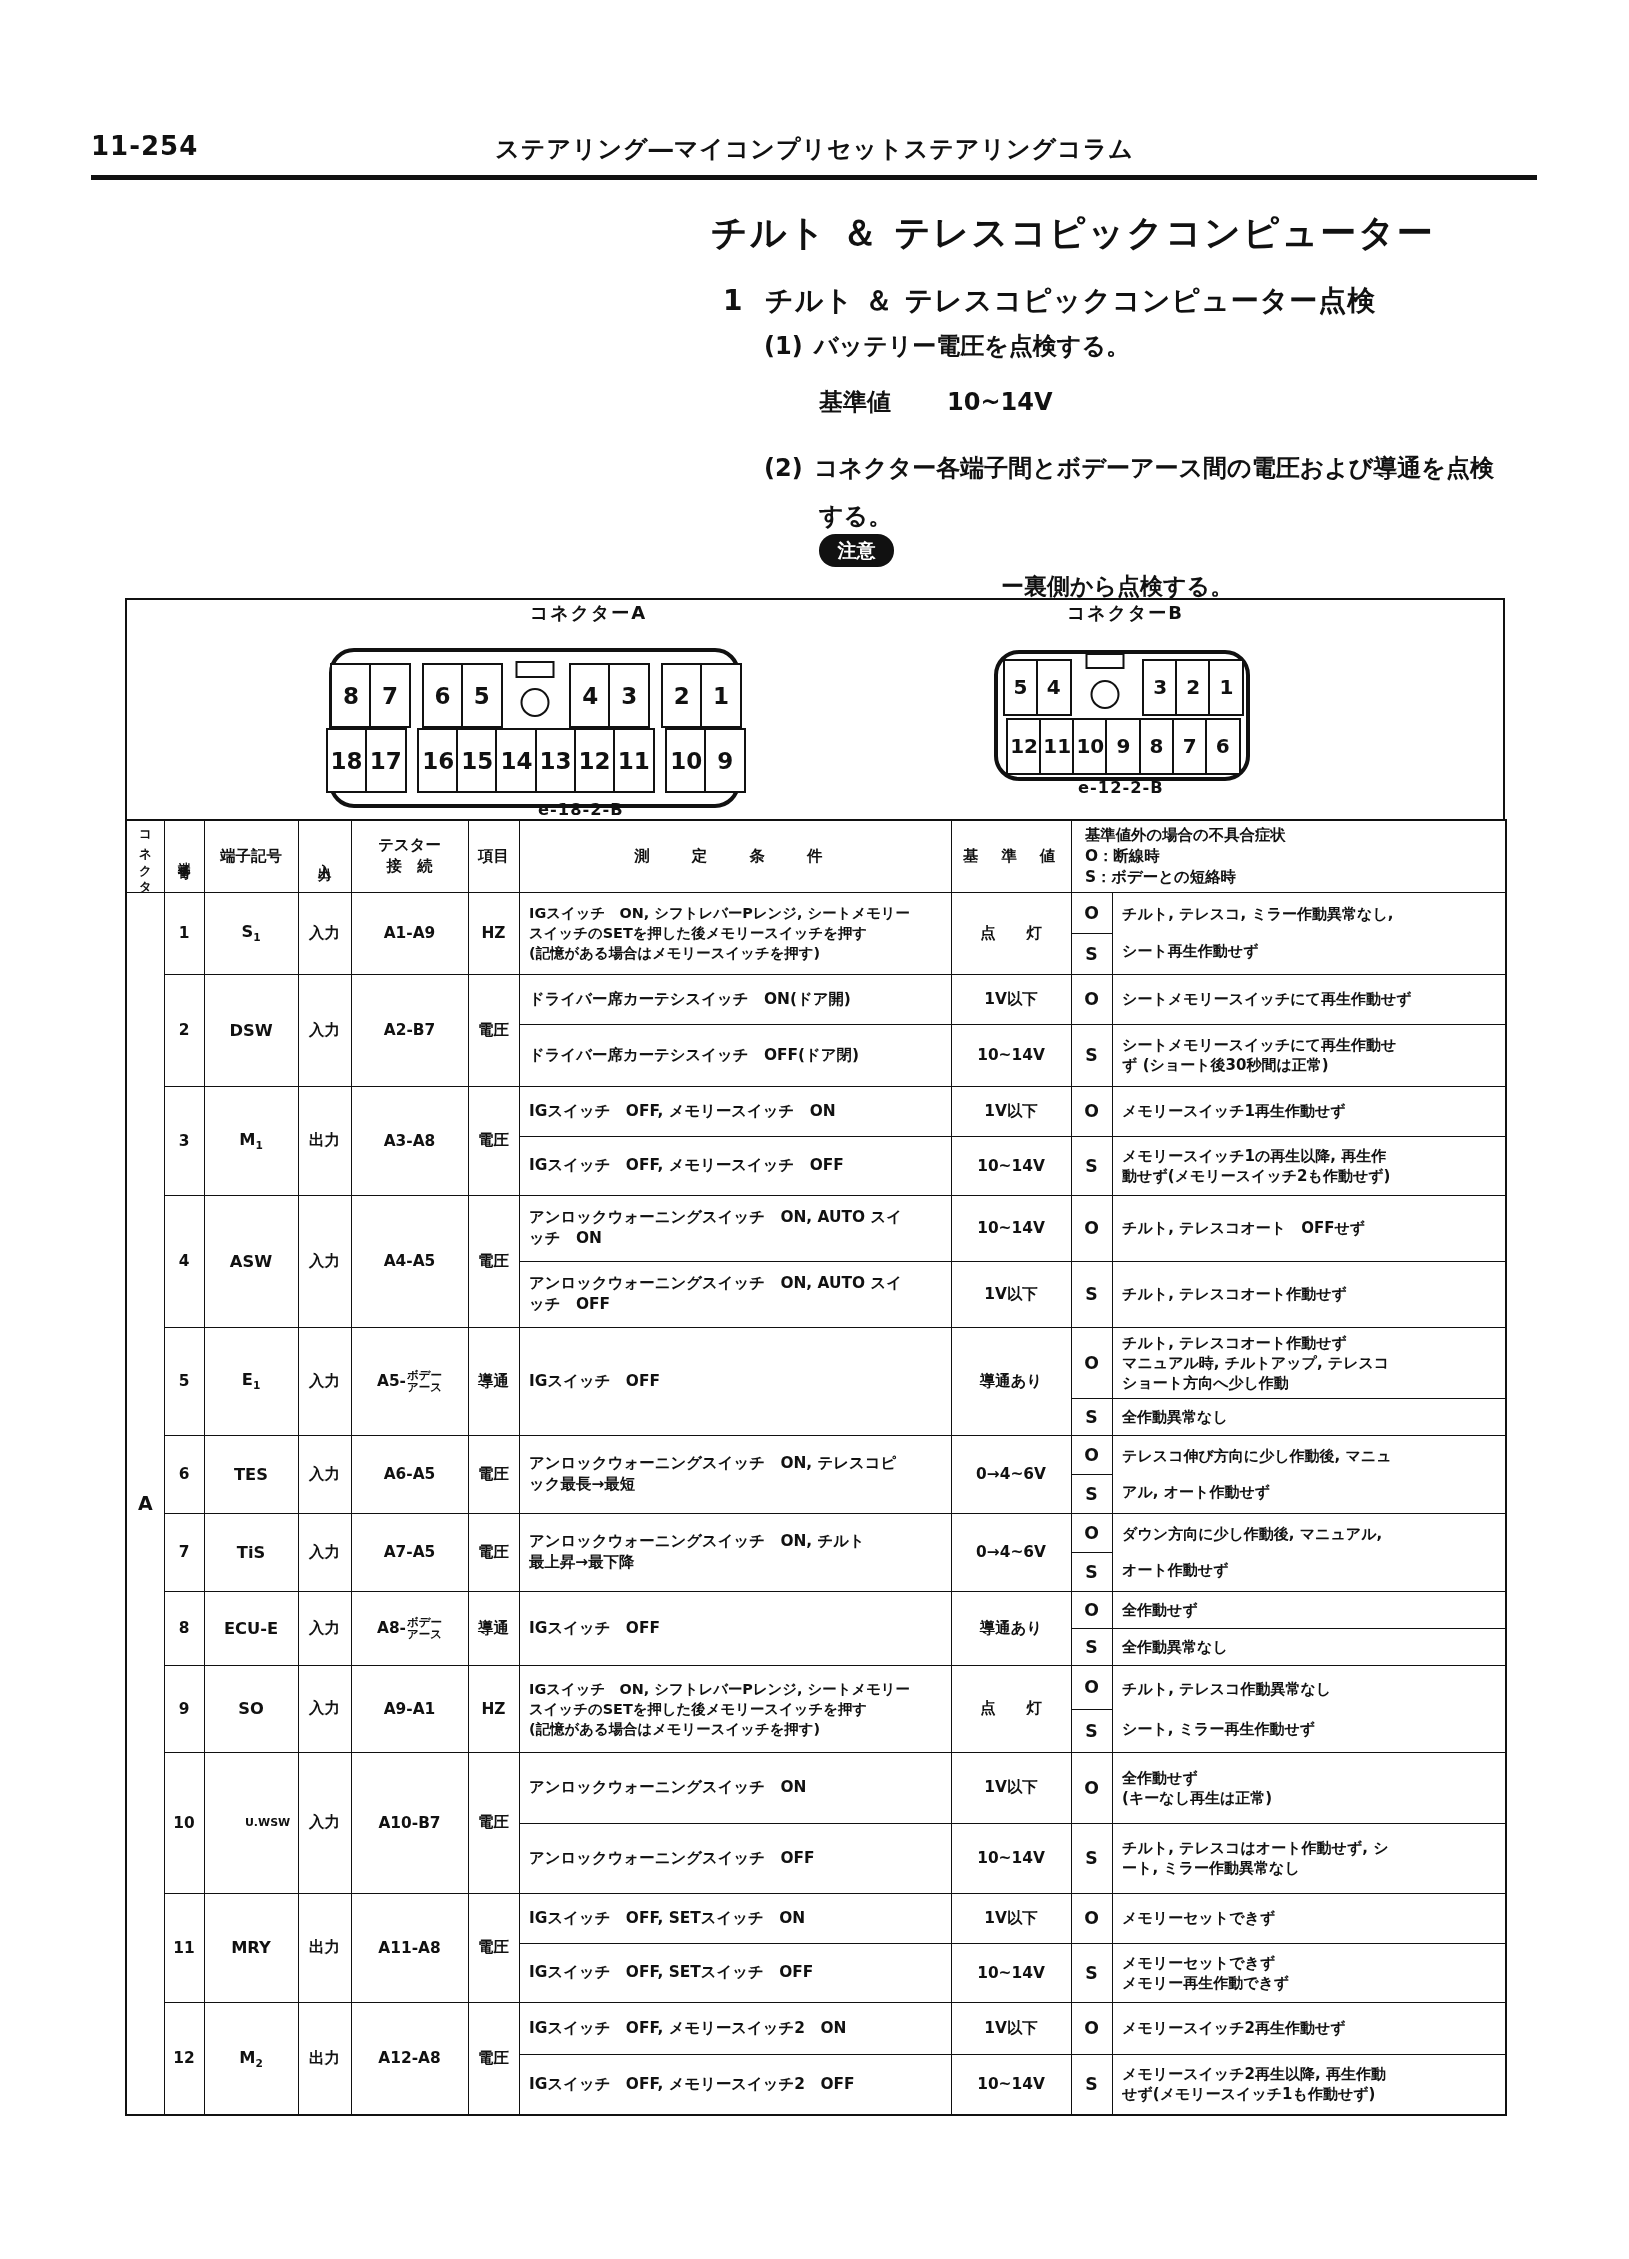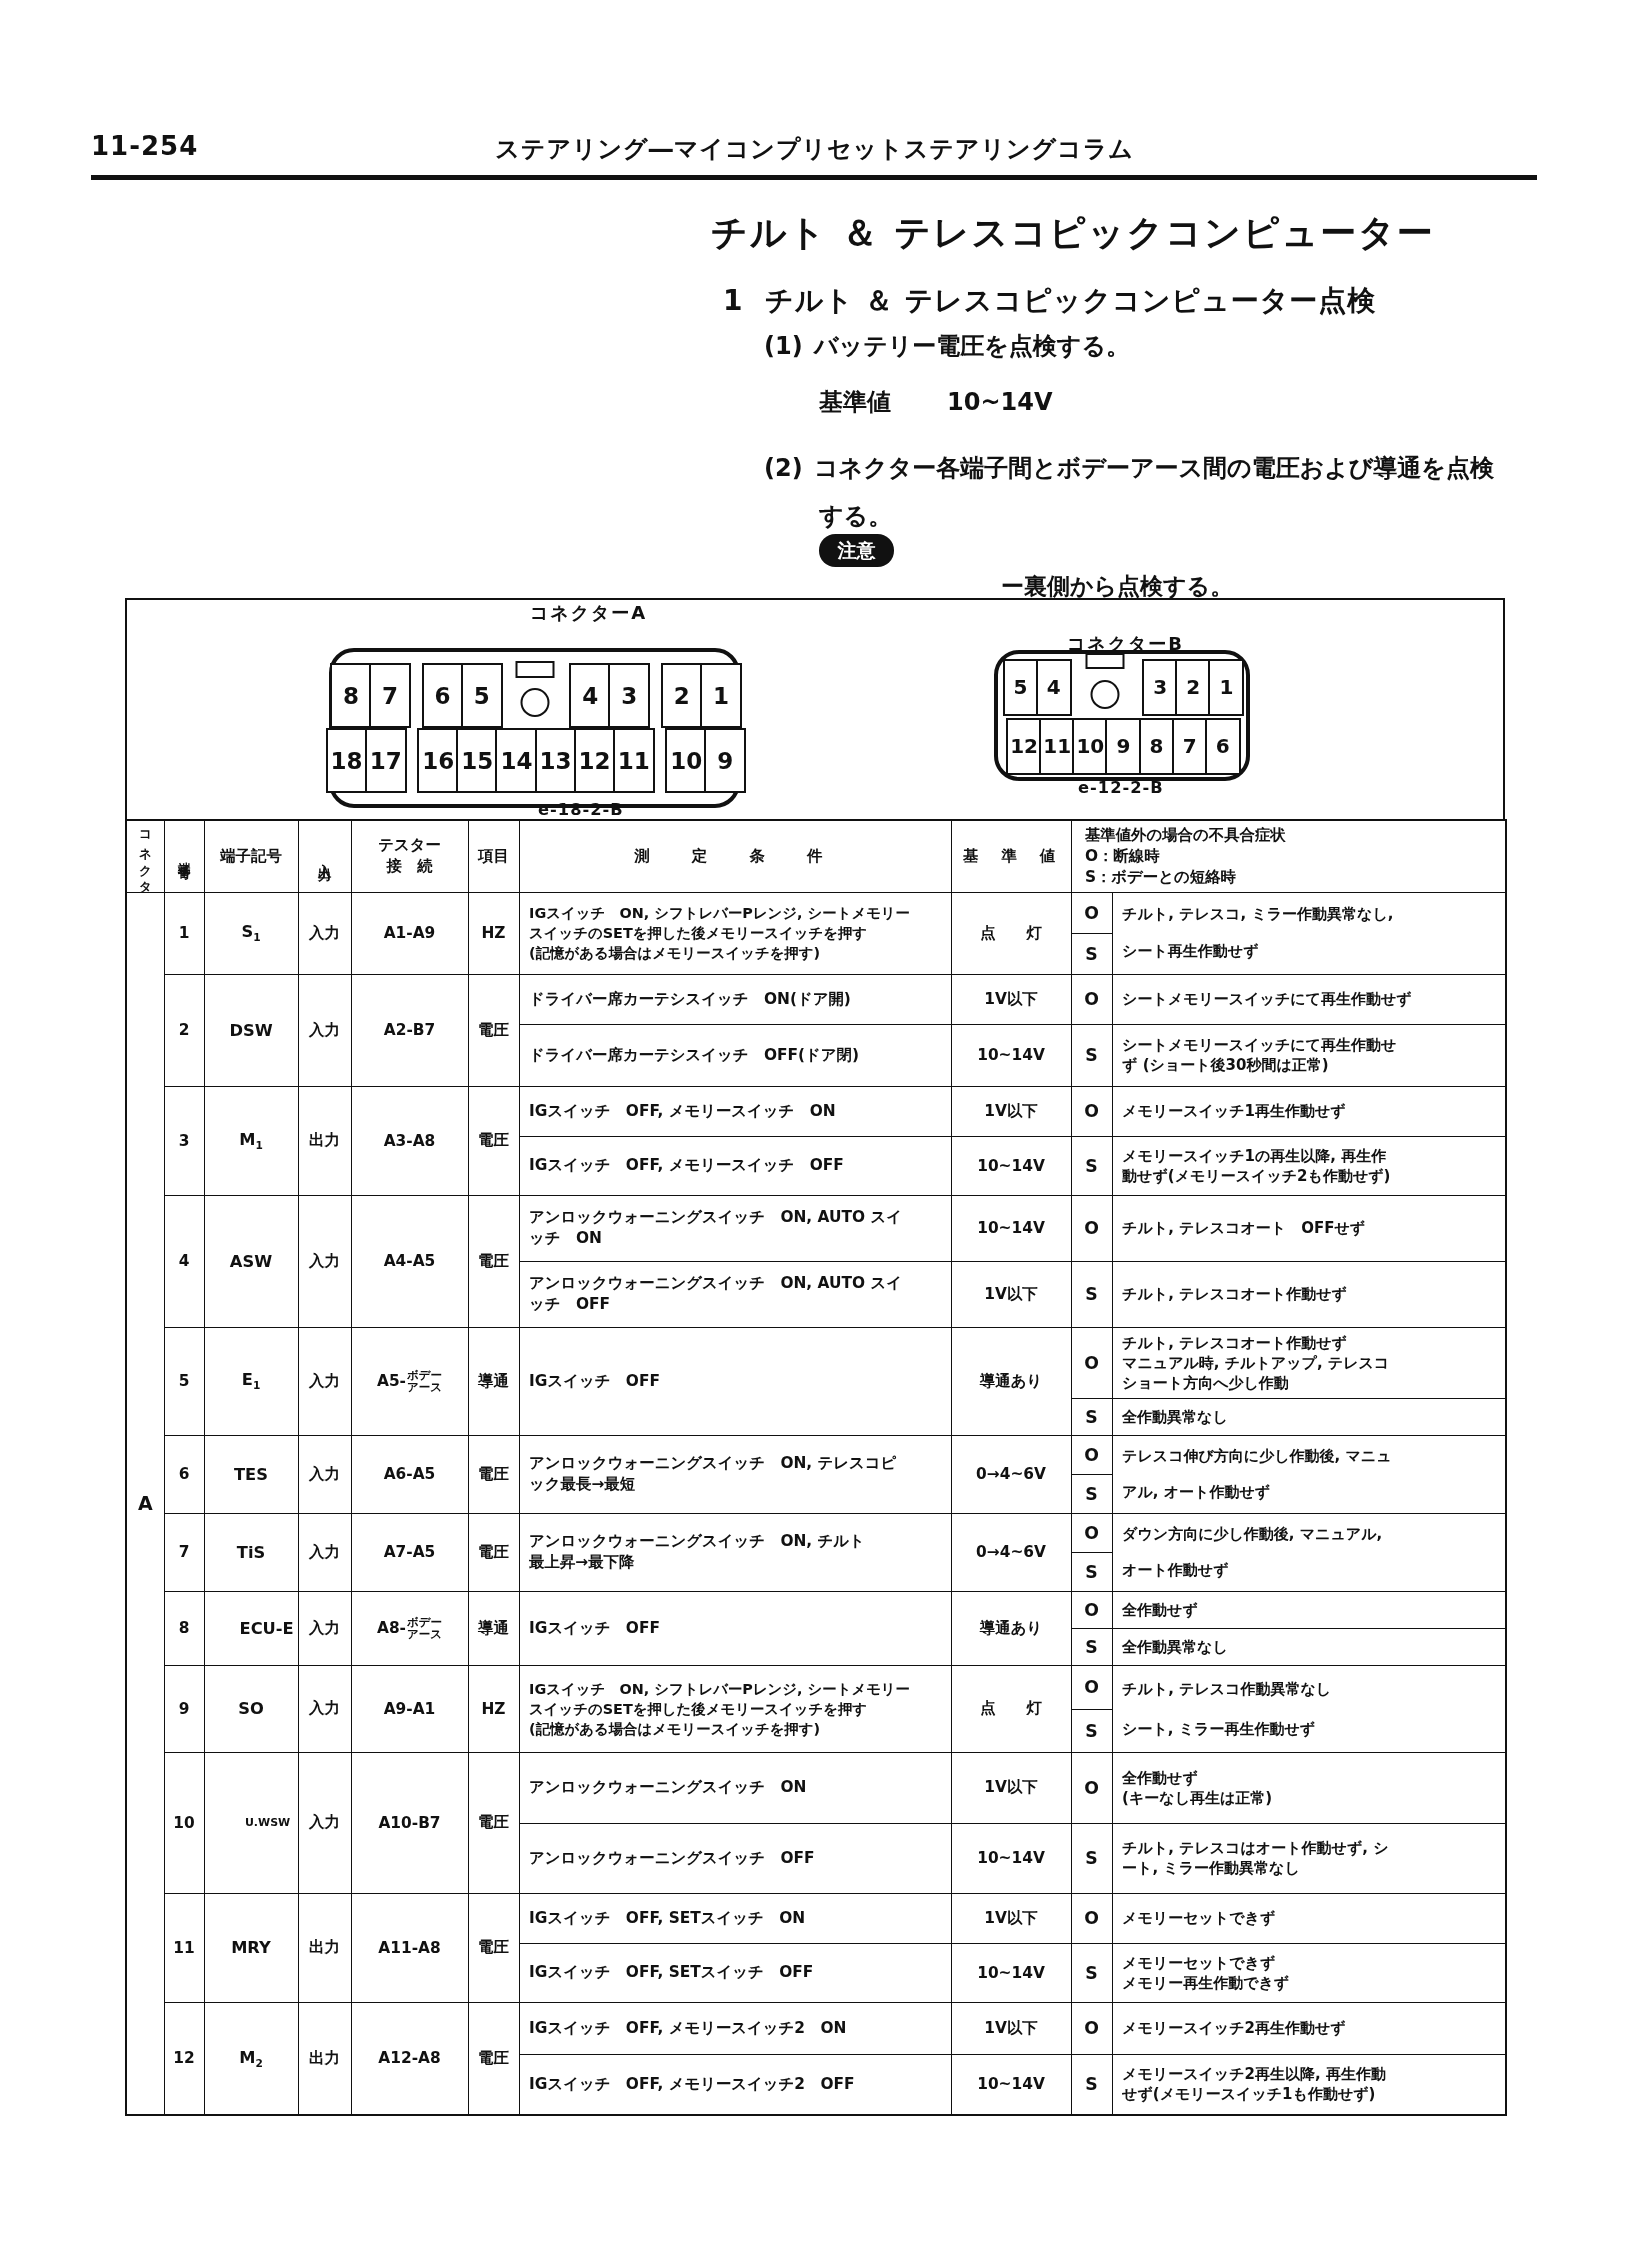--- a/index.html
+++ b/index.html
@@ -127,21 +127,21 @@
             <div class="pin pinA">11</div>
           </div>
           <div class="pin-group">
             <div class="pin pinA">10</div>
             <div class="pin pinA">9</div>
           </div>
         </div>
       </div>
     <div class="conn-code" style="left:411px;top:200px;">e-18-2-B</div>
 
-    <div class="conn-label" style="left:940px;top:32px;">コネクターB</div>
+    <div class="conn-label" style="left:940px;top:1px;">コネクターB</div>
     <div id="connB" class="conn-outline" style="left:867px;top:50px;width:248px;height:123px;">
         <div class="pin-row">
           <div class="pin-group">
             <div class="pin pinB">5</div>
             <div class="pin pinB">4</div>
           </div>
           <div class="center-gap" style="width: 60px; height: 61px;">
             <div class="key-slot"></div>
             <div class="key-circle"></div>
           </div>
@@ -330,21 +330,21 @@
             <td class="std" rowspan="2">0→4~6V</td>
             <td class="letter">O</td>
             <td class="sym-merged" rowspan="2" style="line-height: 36px;">ダウン方向に少し作動後, マニュアル,
 オート作動せず</td>
           </tr>
           <tr style="height: 39px;">
             <td class="letter">S</td>
           </tr>
           <tr style="height: 37px;">
             <td class="c" rowspan="2">8</td>
-            <td class="c" rowspan="2" style="font-size: 16.3px; text-align: right;"><span>ECU-E</span></td>
+            <td class="c" rowspan="2" style="font-size: 16.3px;"><span>ECU-E</span></td>
             <td class="c" rowspan="2">入力</td>
             <td class="c" rowspan="2">
               <div class="tester-stack">
                 <span>A8-</span>
                 <div class="stack">
                   <div>ボデー</div>
                   <div>アース</div>
                 </div>
               </div>
             </td>

